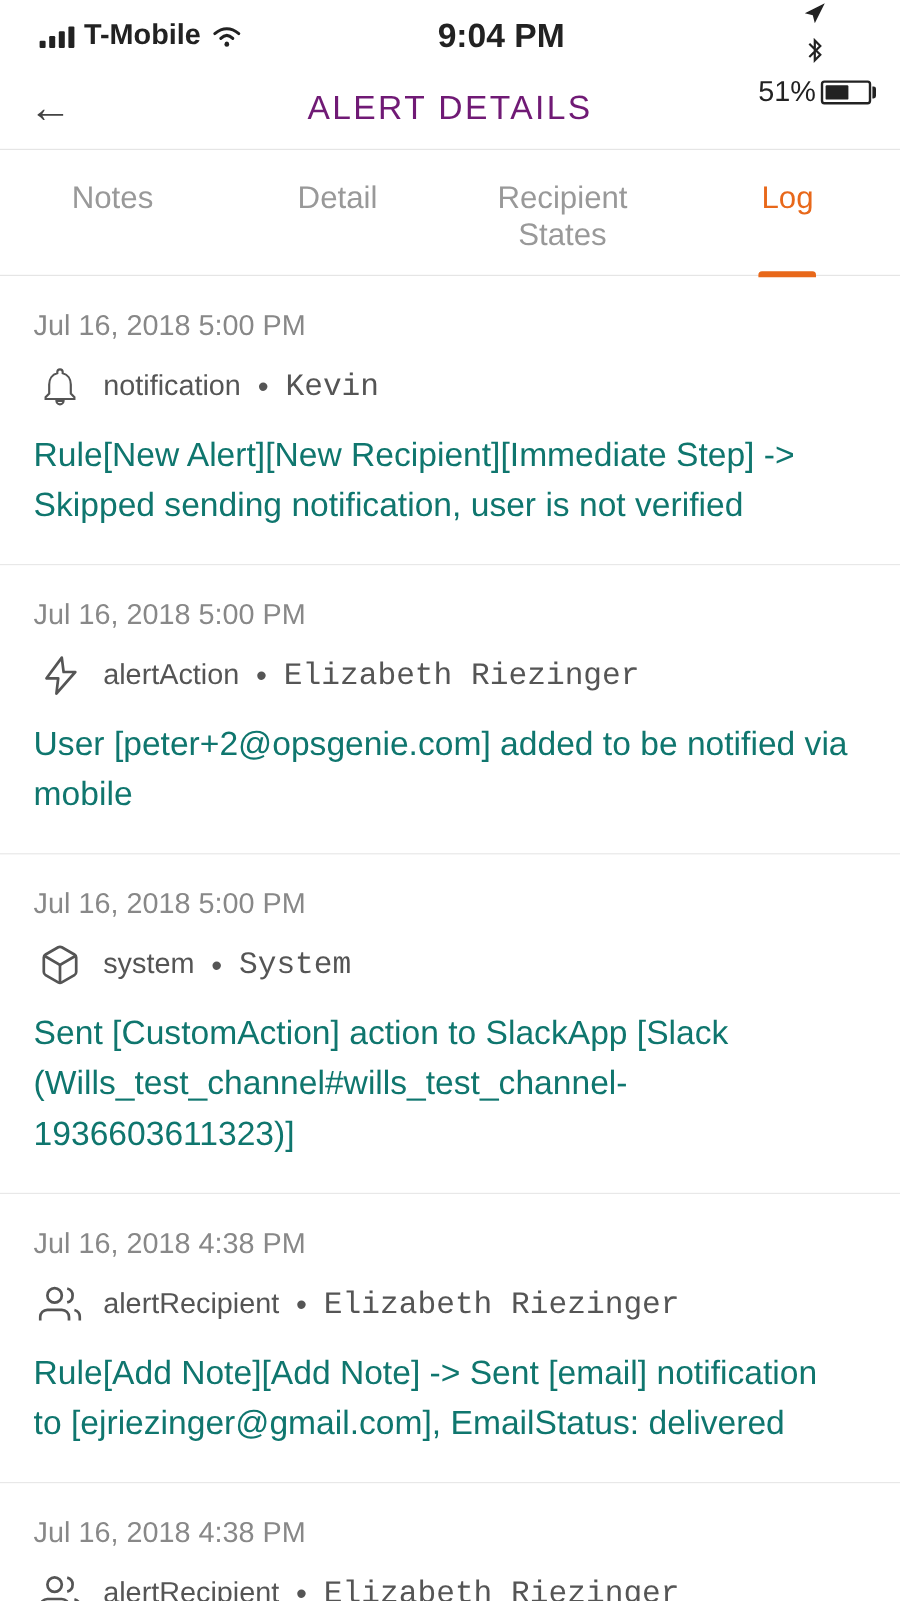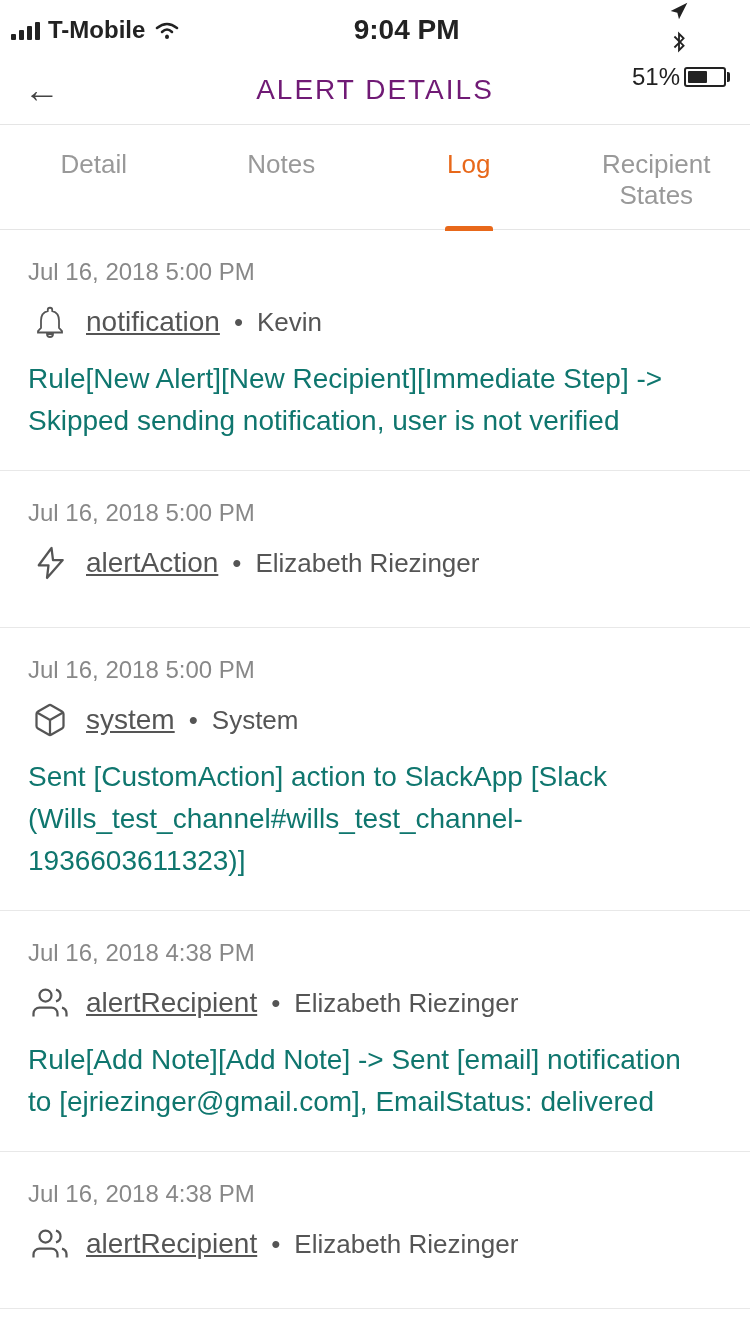--- a/index.html
+++ b/index.html
@@ -11,21 +11,21 @@
       min-height: 1334px;
       font-size: 28px;
       color: #222;
     }
 
     
     .status-bar {
       display: flex;
       justify-content: space-between;
       align-items: center;
-      padding: 10px 24px 6px 11px;
+      padding: 10px 24px 6px 33px;
       height: 56px;
       background: #fff;
     }
     .status-left {
       display: flex;
       align-items: center;
       gap: 8px;
       font-size: 24px;
       font-weight: 600;
     }
@@ -171,31 +171,31 @@
       flex-shrink: 0;
     }
     .log-icon svg {
       width: 36px;
       height: 36px;
       stroke: #555;
       fill: none;
       stroke-width: 2;
     }
     .log-type {
-      font-size: 28px;
+      font-size: 24px;
       color: #555;
-      text-decoration: underline;
     }
     .log-dot {
       font-size: 26px;
       color: #555;
     }
     .log-author {
       font-size: 26px;
       color: #555;
+      font-family: Liberation Mono, monospace;
     }
     .log-message {
       font-size: 28px;
       color: #0f766e;
       line-height: 1.5;
       font-weight: 400;
     }
   </style>
 </head>
 <body>
@@ -241,31 +241,31 @@
   </div>
 </div>
 
 <div class="header">
   <span class="back-btn">←</span>
   <span class="header-title">ALERT DETAILS</span>
 </div>
 
 <div class="tabs">
   <div class="tab">
+    <span>Notes</span>
+  </div>
+  <div class="tab">
     <span>Detail</span>
   </div>
   <div class="tab">
-    <span>Notes</span>
+    <span>Recipient States</span>
   </div>
   <div class="tab active">
     <span>Log</span>
   </div>
-  <div class="tab">
-    <span>Recipient States</span>
-  </div>
 </div>
 
 <div class="log-list">
 
   <div class="log-entry">
     <div class="log-timestamp">Jul 16, 2018 5:00 PM</div>
     <div class="log-meta">
       <div class="log-icon">
 
         <svg viewBox="0 0 24 24">
@@ -285,20 +285,21 @@
       <div class="log-icon">
 
         <svg viewBox="0 0 24 24">
           <path d="M13 2L4.5 13.5H11L10 22L20.5 10H14L13 2Z" stroke="#555" stroke-width="1.5" fill="none" stroke-linejoin="round"></path>
         </svg>
       </div>
       <span class="log-type">alertAction</span>
       <span class="log-dot">•</span>
       <span class="log-author">Elizabeth Riezinger</span>
     </div>
+    <div class="log-message">User [peter+2@opsgenie.com] added to be notified via mobile</div>
   </div>
 
   <div class="log-entry">
     <div class="log-timestamp">Jul 16, 2018 5:00 PM</div>
     <div class="log-meta">
       <div class="log-icon">
 
         <svg viewBox="0 0 24 24">
           <path d="M21 16V8a2 2 0 0 0-1-1.73l-7-4a2 2 0 0 0-2 0l-7 4A2 2 0 0 0 3 8v8a2 2 0 0 0 1 1.73l7 4a2 2 0 0 0 2 0l7-4A2 2 0 0 0 21 16z" stroke="#555" stroke-width="1.5" fill="none"></path>
           <polyline points="3.27 6.96 12 12.01 20.73 6.96" stroke="#555" stroke-width="1.5" fill="none"></polyline>

